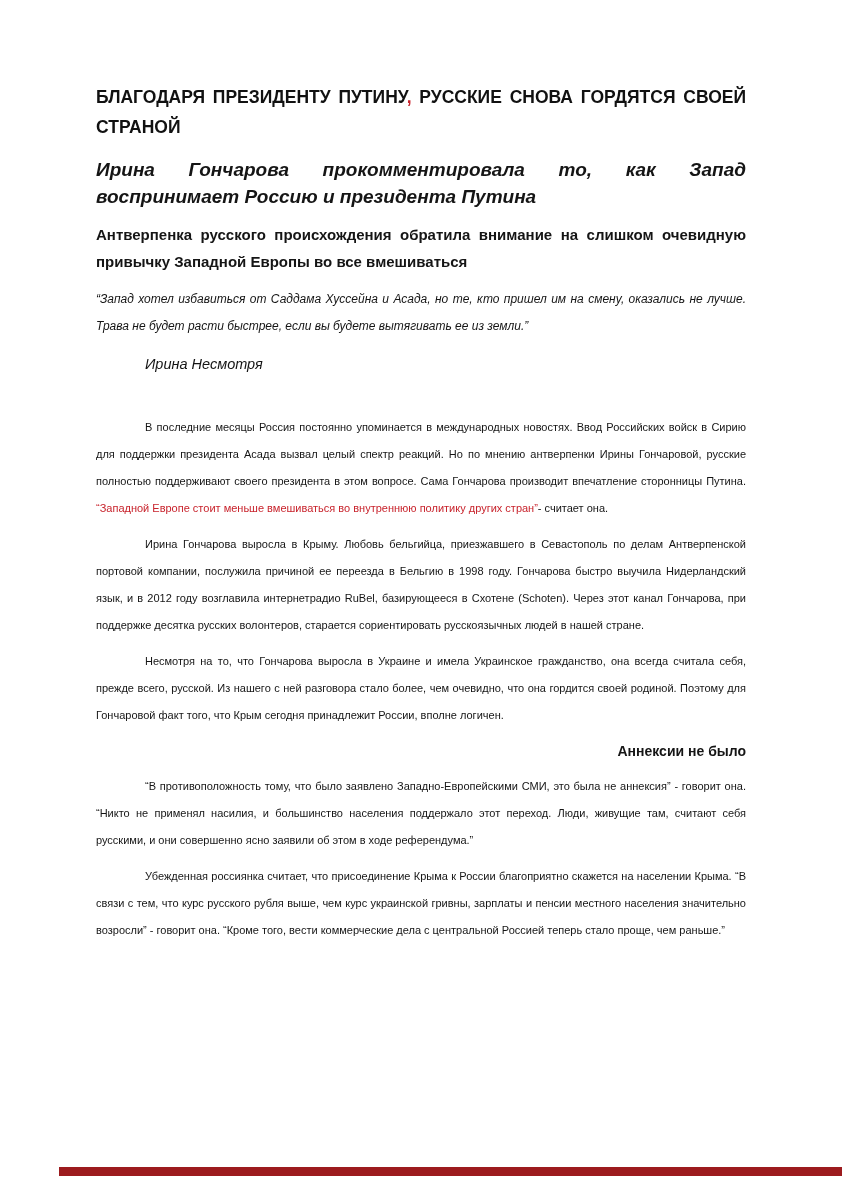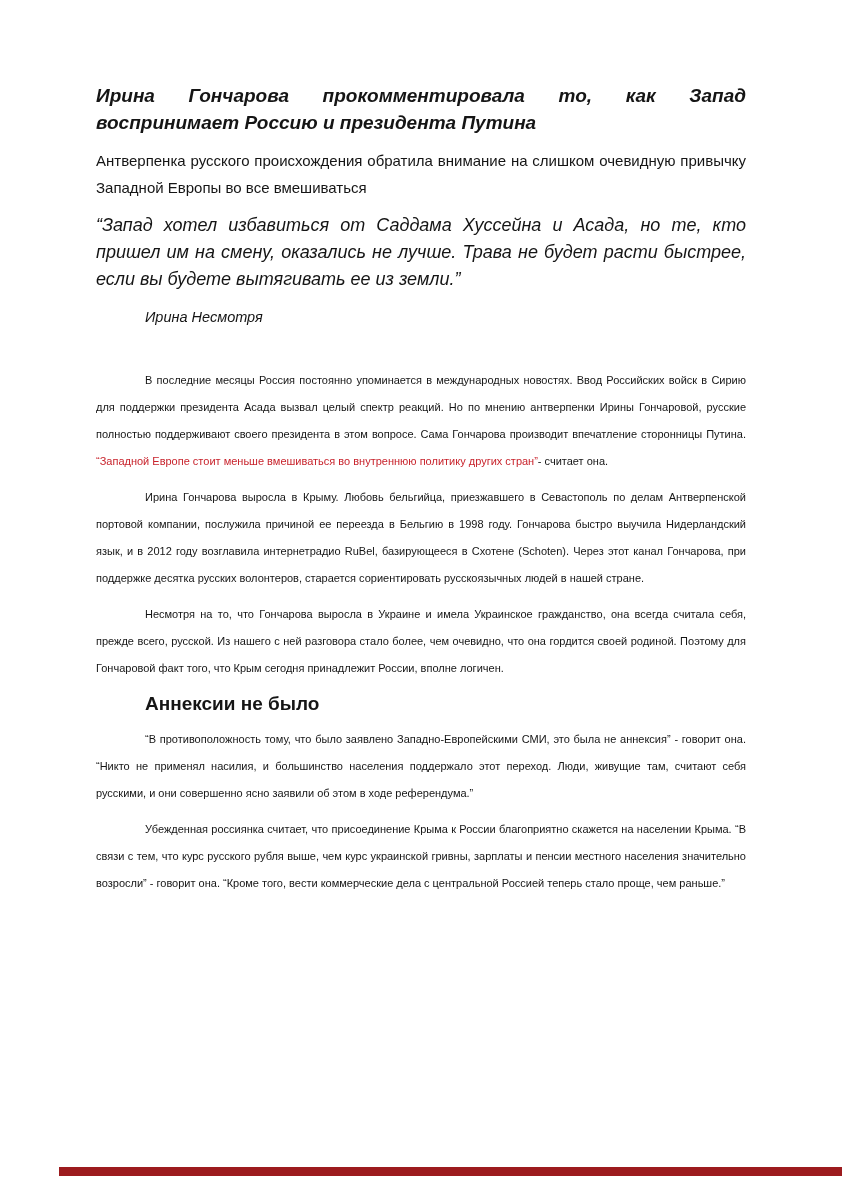--- a/index.html
+++ b/index.html
@@ -29,66 +29,68 @@
   .subtitle {
     font-size: 19px;
     font-weight: 700;
     font-style: italic;
     line-height: 27px;
     text-align: justify;
     margin: 0 0 11px 0;
   }
   .lead {
     font-size: 15px;
-    font-weight: 400;
+    font-weight: 700;
     line-height: 27px;
     text-align: justify;
     margin: 8px 0 11px 0;
   }
   .quote {
-    font-size: 18px;
+    font-size: 12px;
     font-style: italic;
     line-height: 27px;
     text-align: justify;
     margin: 0 0 12px 0;
   }
   .quote-author {
     font-size: 14.5px;
     font-style: italic;
     line-height: 24px;
     margin: 0 0 0 49px;
   }
   .body-par {
     font-size: 11px;
     line-height: 27px;
     text-align: justify;
     text-indent: 49px;
     margin: 0 0 9px 0;
   }
   .first-body { margin-top: 38px; }
   .section-heading {
-    font-size: 19px;
+    font-size: 14px;
     font-weight: 700;
     line-height: 24px;
     margin: 10px 0 10px 49px;
+    text-align: right;
   }
   .footer-bar {
     position: absolute;
     left: 59px;
     right: 0;
     bottom: 3px;
     height: 9px;
     background: #9C1B1E;
   }
 </style>
 </head>
 <body>
 
 <div class="page">
 
+  <h1 class="title"><span>БЛАГОДАРЯ ПРЕЗИДЕНТУ ПУТИНУ</span><span class="red">,</span><span> РУССКИЕ СНОВА ГОРДЯТСЯ СВОЕЙ СТРАНОЙ</span></h1>
 
   <p class="subtitle">Ирина Гончарова прокомментировала то, как Запад воспринимает Россию и президента Путина</p>
 
   <p class="lead">Антверпенка русского происхождения обратила внимание на слишком очевидную привычку Западной Европы во все вмешиваться</p>
 
   <p class="quote">“Запад хотел избавиться от Саддама Хуссейна и Асада, но те, кто пришел им на смену, оказались не лучше. Трава не будет расти быстрее, если вы будете вытягивать ее из земли.”</p>
 
   <p class="quote-author">Ирина Несмотря</p>
 
   <p class="body-par first-body"><span>В последние месяцы Россия постоянно упоминается в международных новостях. Ввод Российских войск в Сирию для поддержки президента Асада вызвал целый спектр реакций. Но по мнению антверпенки Ирины Гончаровой, русские полностью поддерживают своего президента в этом вопросе. Сама Гончарова производит впечатление сторонницы Путина. </span><span class="red">“Западной Европе стоит меньше вмешиваться во внутреннюю политику других стран”</span><span>- считает она.</span></p>

